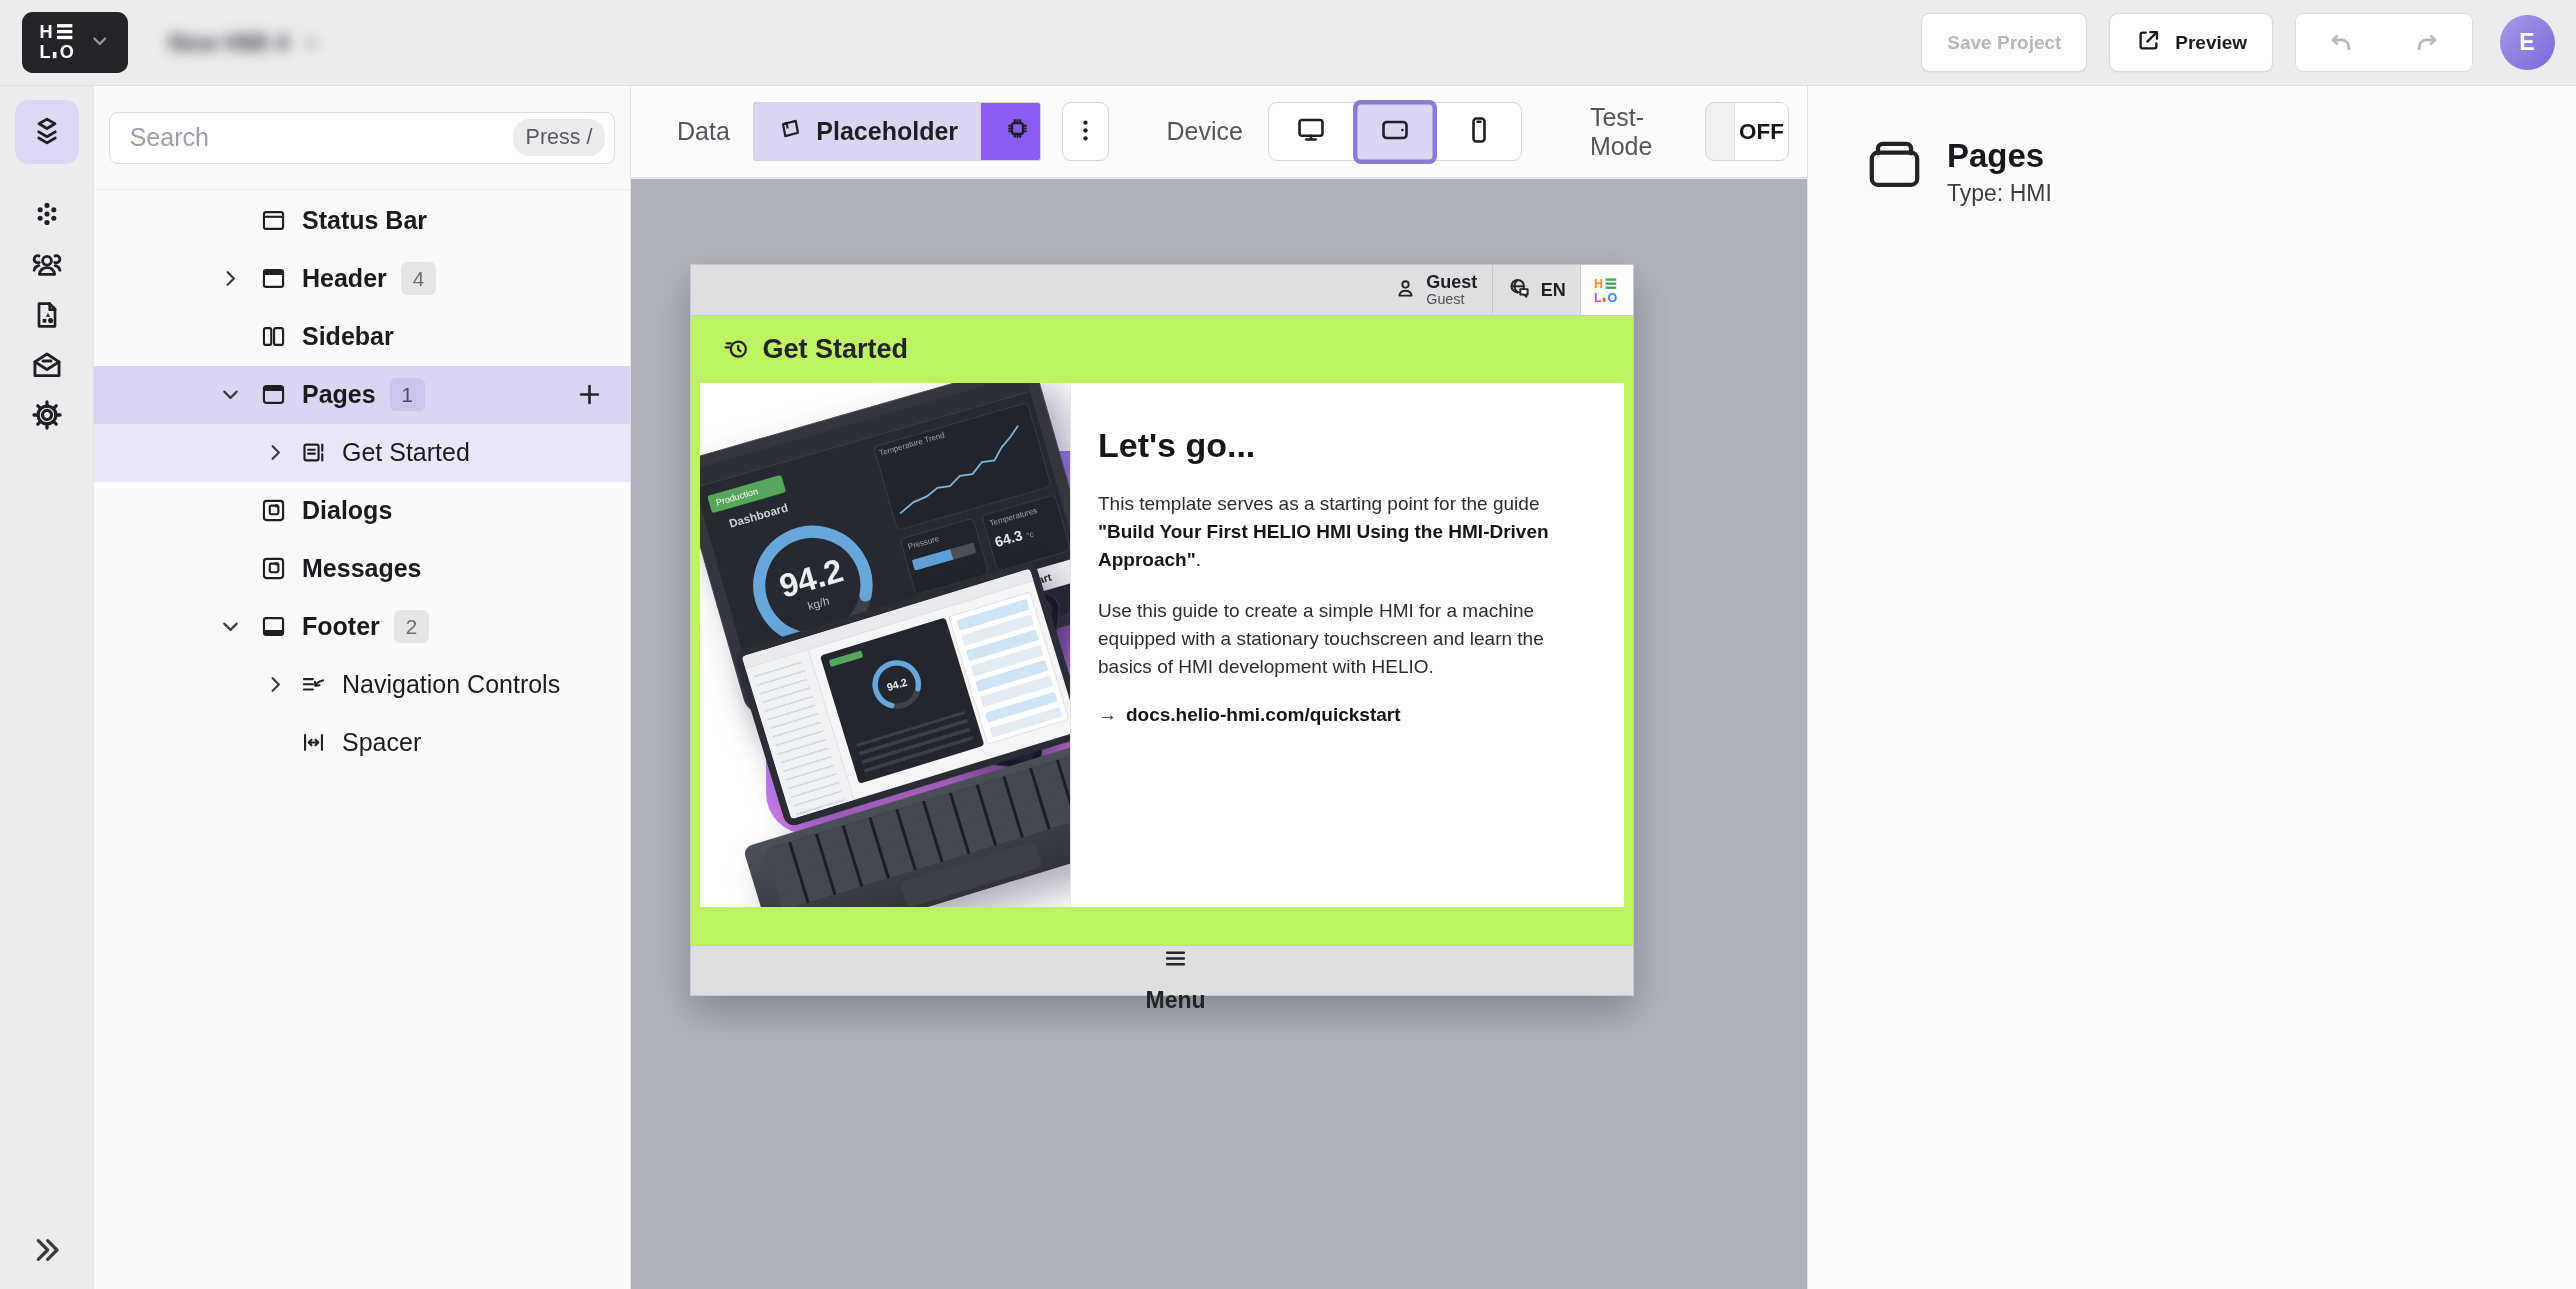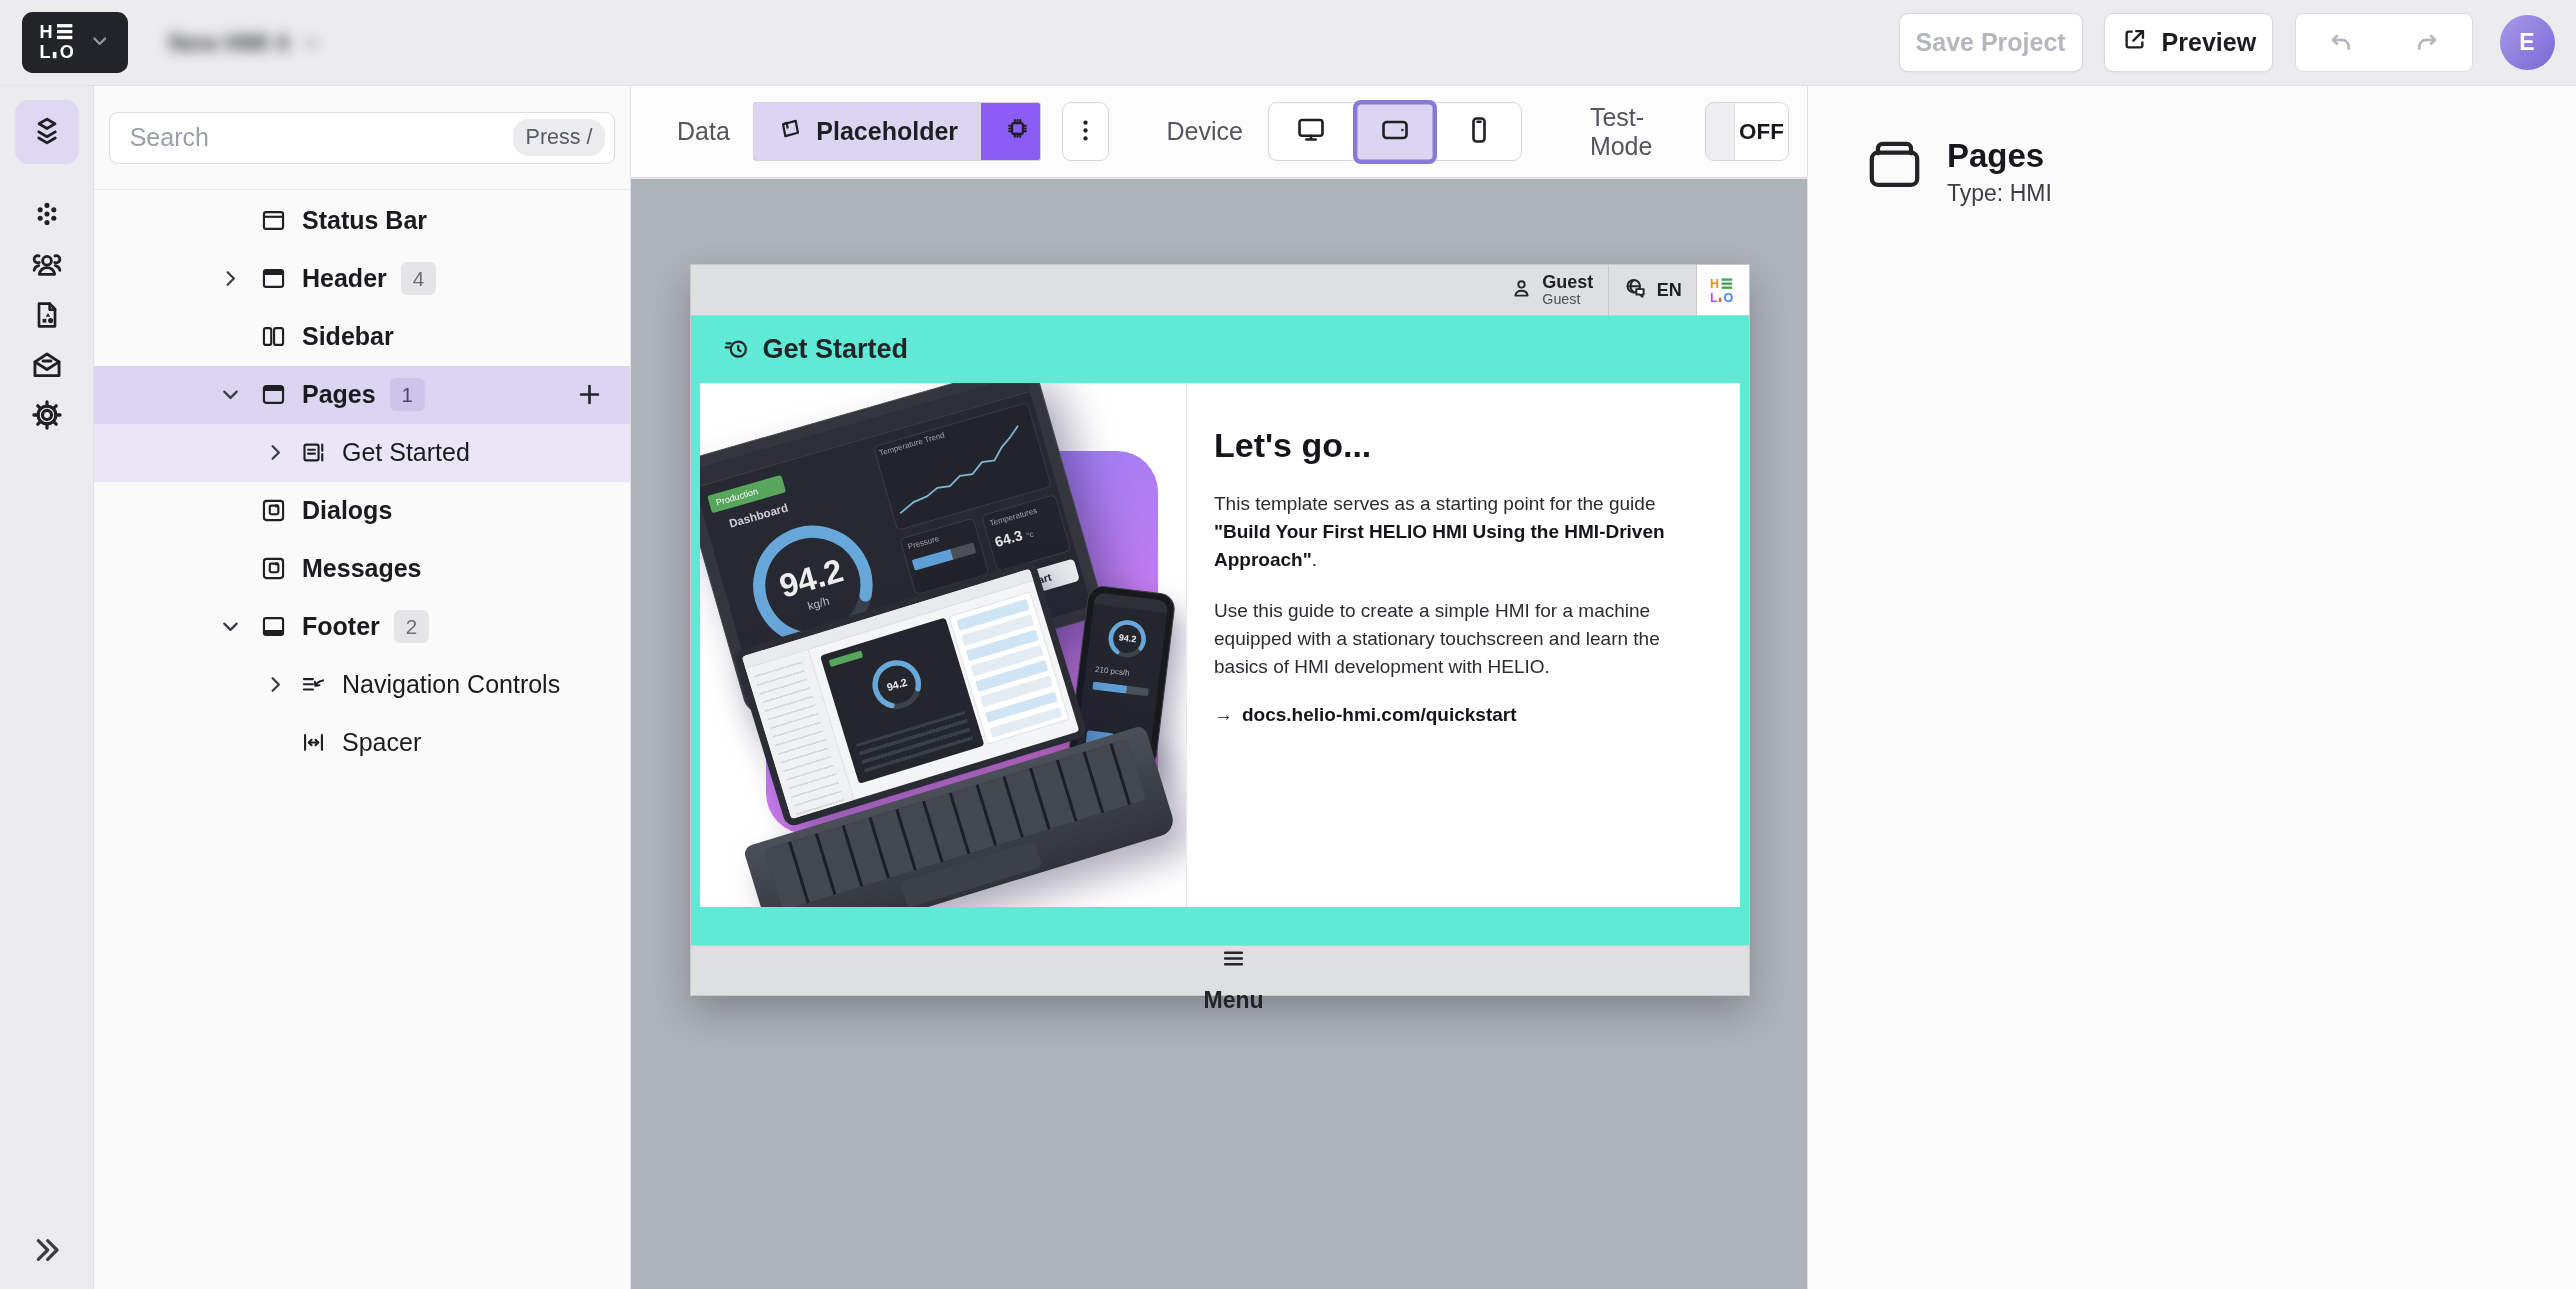--- a/index.html
+++ b/index.html
@@ -9,22 +9,22 @@
 
   
   .topbar { position:absolute; left:0; top:0; width:2576px; height:86px;
     background:#ececee; border-bottom:0.9px solid #dfdfe3;
     display:flex; align-items:center; padding:0 21.5px; z-index:50; }
   .logo-tile { width:106px; height:61px; background:#232429; border-radius:10.7px;
     display:flex; align-items:center; justify-content:center; gap:7.2px; cursor:pointer; }
   .proj-title { margin-left:41px; display:flex; align-items:center; gap:12.5px;
     filter:blur(6.3px); color:#3c3f46; font-size:24px; font-weight:600; }
   .topbar-right { margin-left:auto; display:flex; align-items:center; gap:21.5px; }
-  .btn { height:59px; padding:0 16px; background:#fff; border:1.8px solid #d9d9de;
-    border-radius:9px; font-size:25px; font-weight:600; color:#1c1d20;
+  .btn { height:59px; padding:0 25px; background:#fff; border:1.8px solid #d9d9de;
+    border-radius:9px; font-size:19px; font-weight:600; color:#1c1d20;
     display:flex; align-items:center; gap:13.4px; box-shadow:0 0.9px 1.8px rgba(0,0,0,.05); }
   .btn.disabled { color:#b5b7be; }
   .undo-redo { display:flex; height:59px; border:1.8px solid #d9d9de; border-radius:9px;
     background:#fff; overflow:hidden; }
   .ur-cell { width:88px; display:flex; align-items:center; justify-content:center; }
   .ur-cell:first-child { border-right:1.8px solid #e2e2e6; }
   .avatar { width:55px; height:55px; border-radius:50%; margin-left:5.4px;
     background:linear-gradient(135deg,#a89ae8,#7b68d6);
     display:flex; align-items:center; justify-content:center;
     color:#fff; font-size:23px; font-weight:700; }
@@ -87,22 +87,22 @@
   .toggle { width:106px; height:59px; margin-left:23px; border:1.8px solid #d6d6da;
     border-radius:9px; background:#efeff2; display:flex; overflow:hidden; }
   .tg-left { flex:1; }
   .tg-right { width:54px; background:#fff; border-left:1.8px solid #e0e0e4;
     display:flex; align-items:center; justify-content:center;
     font-size:22.4px; font-weight:800; color:#17181b; border-radius:0 7.2px 7.2px 0; }
 
   .canvas { position:absolute; left:0; top:93px; right:0; bottom:0; background:#aeb2ba; }
 
   
-  .hmi-card { position:absolute; left:59px; top:85px; width:1060px; height:732px;
-    background:#5eead4; border:0.9px solid #c6c8cb;
+  .hmi-card { position:absolute; left:59px; top:85px; width:944px; height:732px;
+    background:#bef264; border:0.9px solid #c6c8cb;
     box-shadow:0 16px 36px rgba(35,35,50,.30); }
   .hmi-topbar { height:51px; background:#dedfe1; border-bottom:0.9px solid #c9cacd;
     display:flex; align-items:stretch; justify-content:flex-end; }
   .hmi-cell { display:flex; align-items:center; gap:9px; padding:0 14.3px; }
   .hmi-div { width:0.9px; background:#c6c8cb; }
   .guest-stack { display:flex; flex-direction:column; line-height:1.05; }
   .guest-name { font-size:18px; font-weight:700; color:#1f2024; }
   .guest-role { font-size:14.3px; color:#4c4f55; }
   .lang-lbl { font-size:18px; font-weight:600; color:#1f2024; }
   .hmi-logo-cell { width:52px; background:#fdfdfd; display:flex; align-items:center; justify-content:center; }

